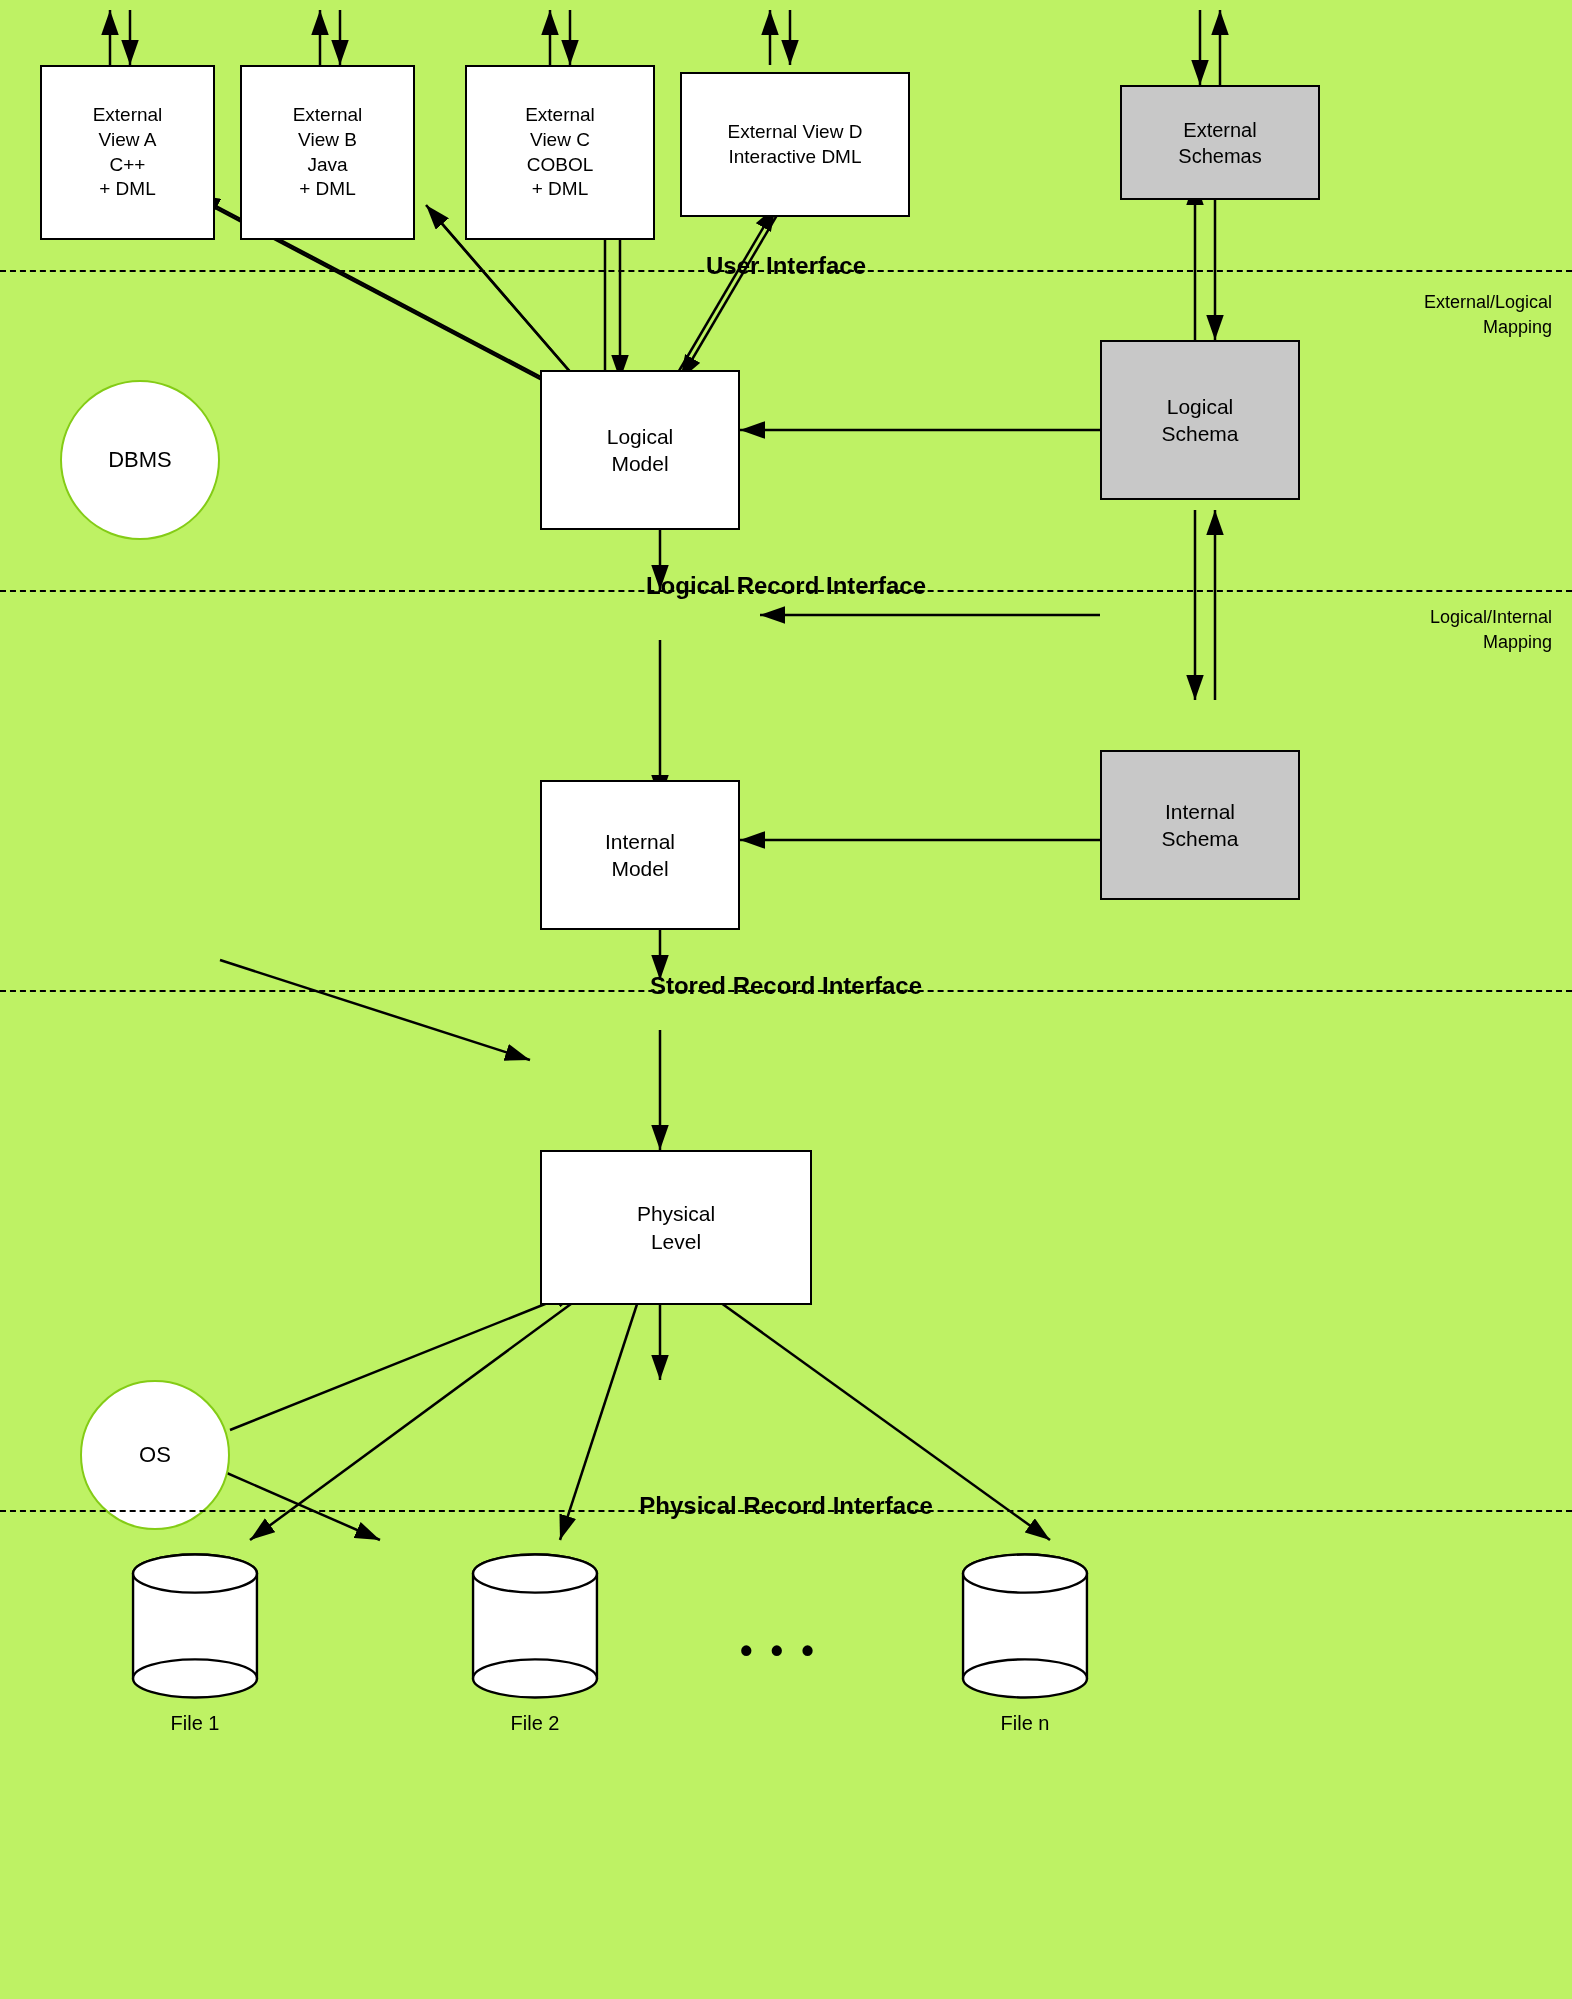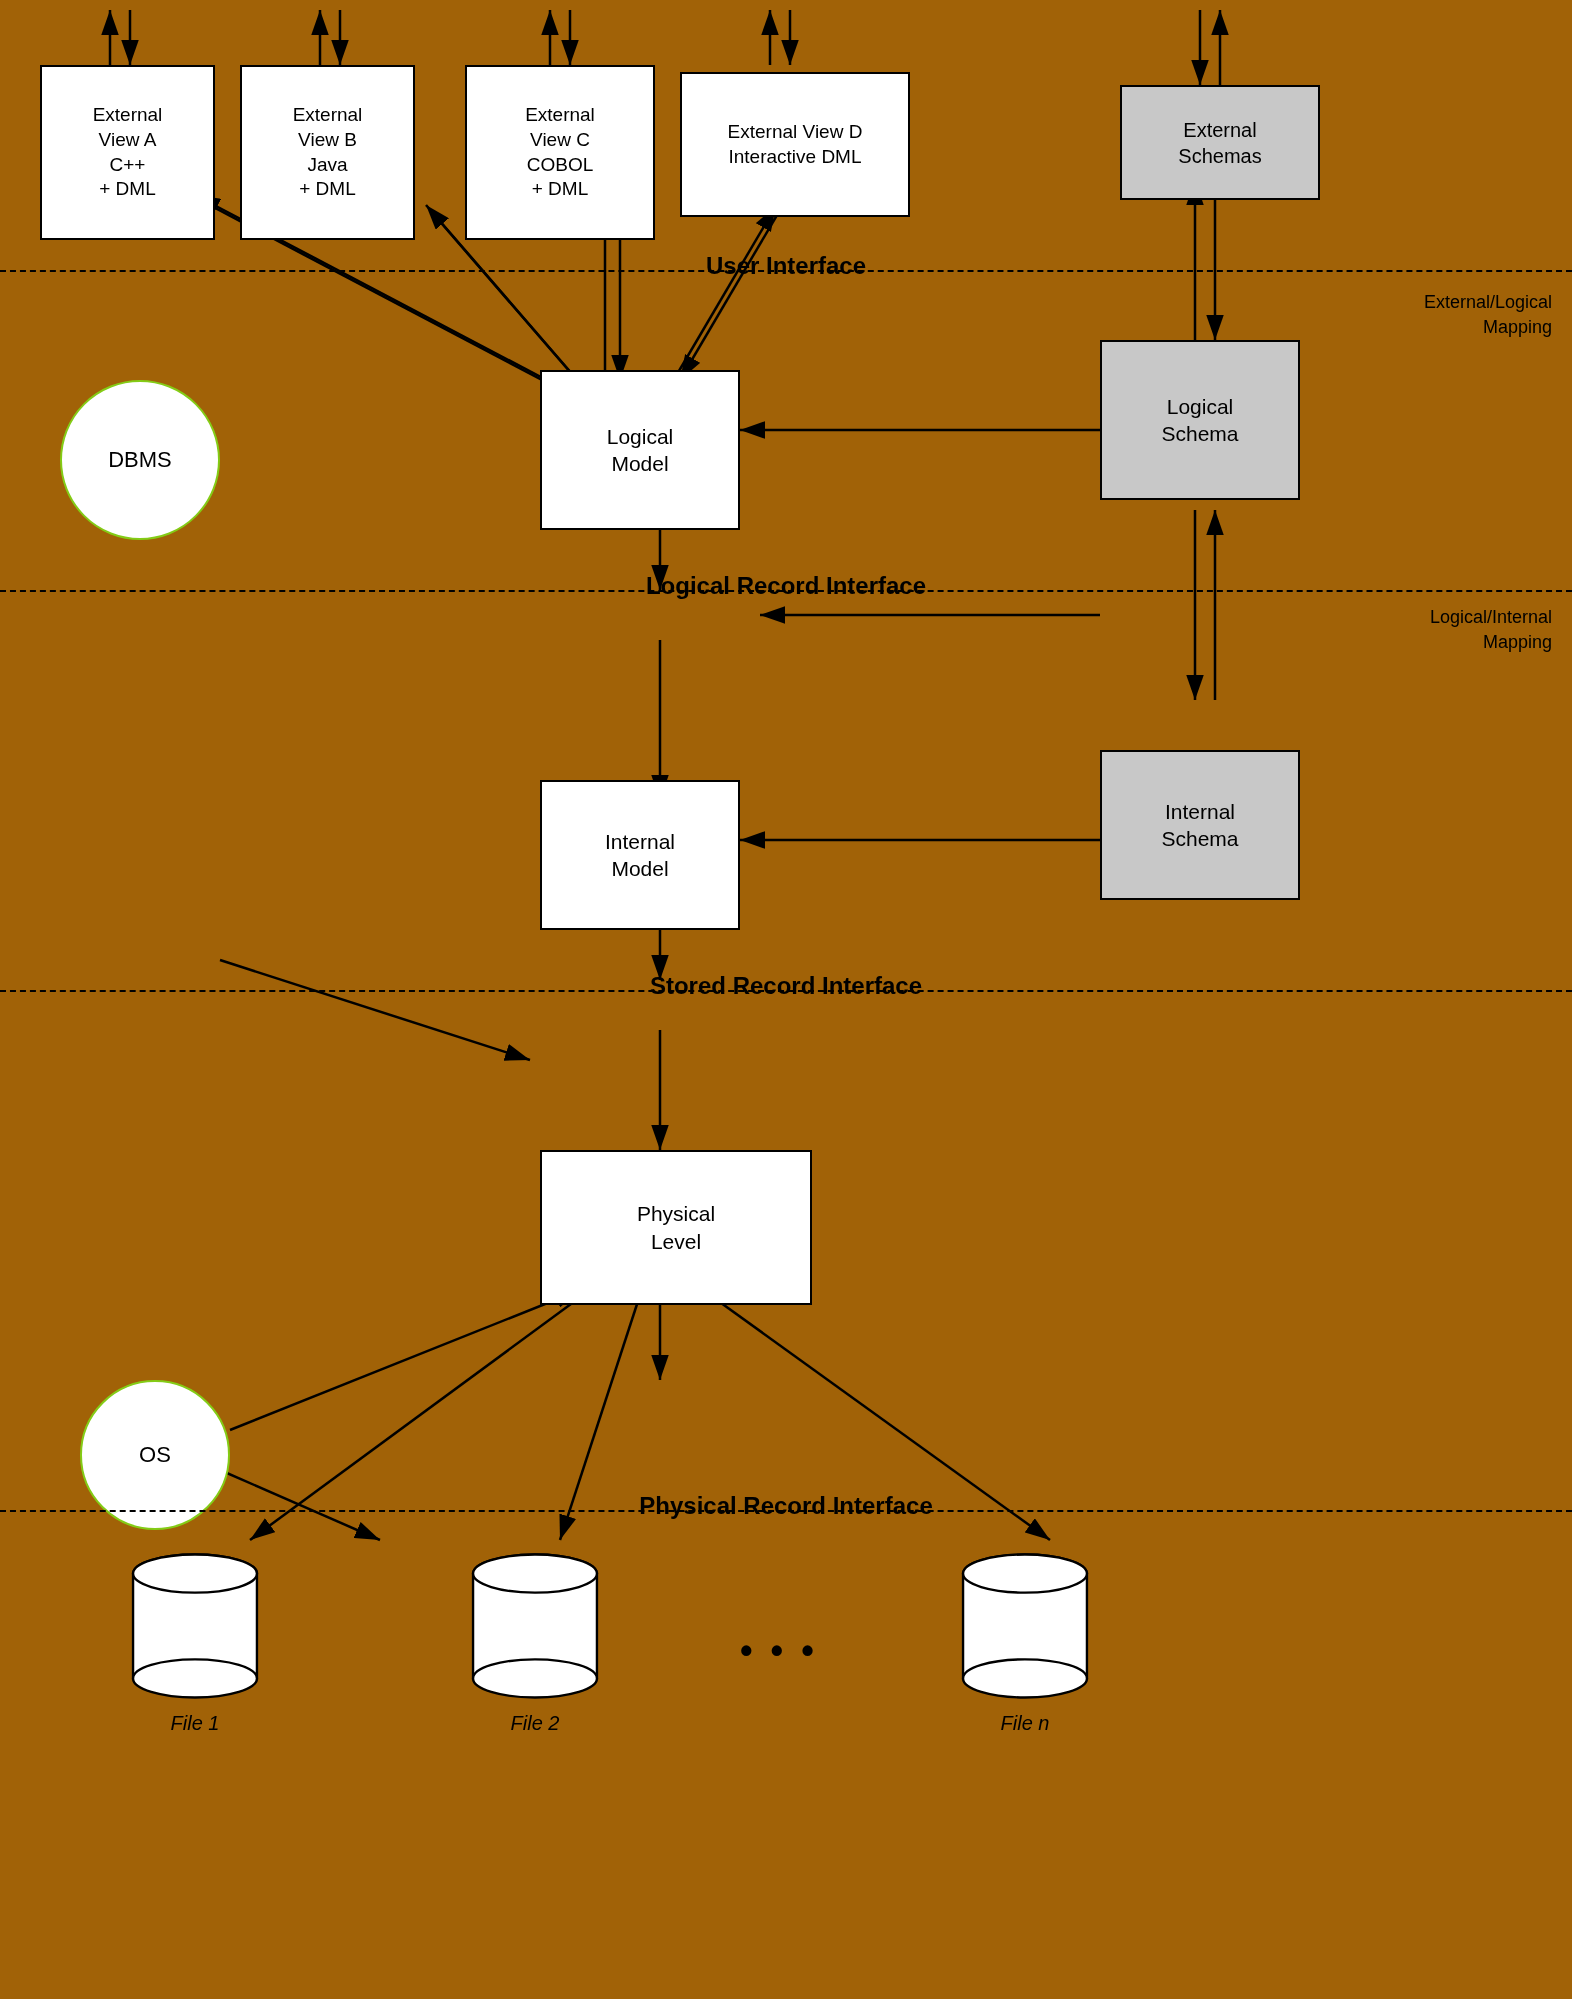--- a/index.html
+++ b/index.html
@@ -8,21 +8,21 @@
       font-family: Arial, Helvetica, sans-serif;
       width: 1572px;
       height: 1999px;
       overflow: hidden;
       position: relative;
     }
     .diagram-container {
       position: relative;
       width: 1572px;
       height: 1999px;
-      background: #a16207;
+      background: #bef264;
     }
     .box {
       position: absolute;
       border: 2px solid #000;
       background: #fff;
       display: flex;
       align-items: center;
       justify-content: center;
       text-align: center;
       font-size: 20px;
@@ -71,21 +71,20 @@
       pointer-events: none;
     }
     
     .cylinder {
       position: absolute;
       display: flex;
       flex-direction: column;
       align-items: center;
       justify-content: flex-end;
       padding-bottom: 10px;
-      font-style: italic;
     }
     .cylinder-label {
       font-size: 20px;
       margin-top: 5px;
     }
     
     .dots {
       position: absolute;
       font-size: 32px;
       font-weight: bold;

